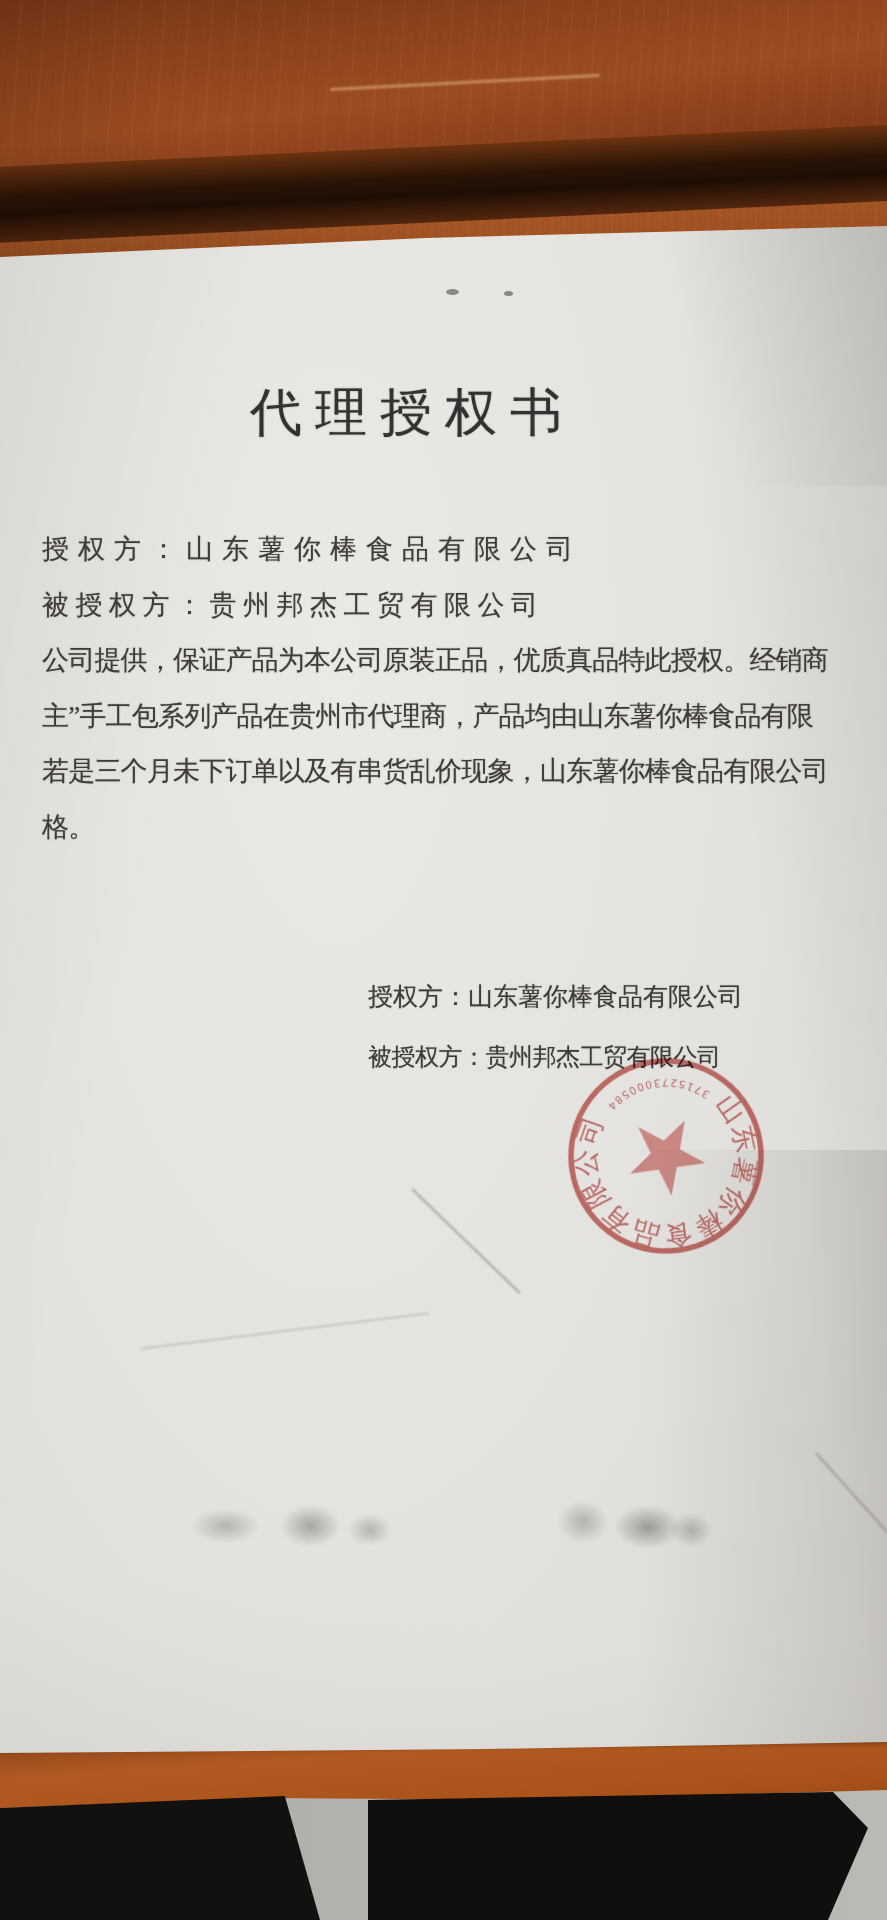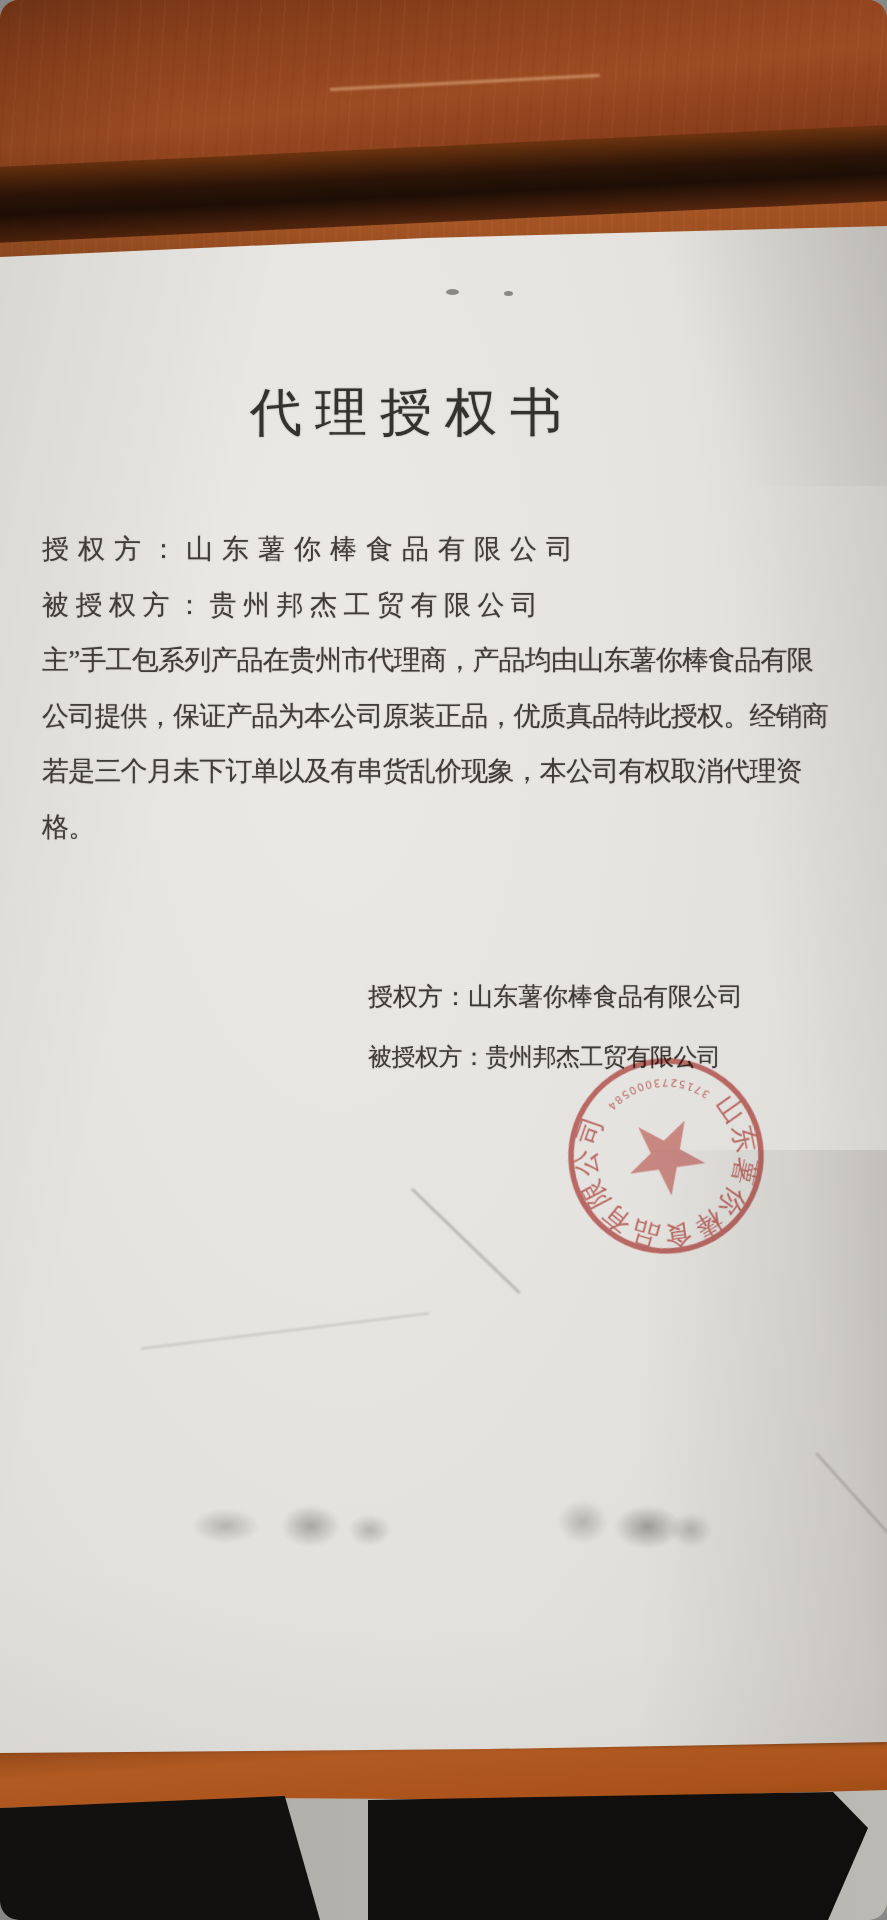--- a/index.html
+++ b/index.html
@@ -1,20 +1,19 @@
 <!DOCTYPE html>
 <html><head>
 <meta charset="utf-8">
 <style>
   html,body{margin:0;padding:0;background:#888;}
   .photo{
     position:relative;width:887px;height:1920px;overflow:hidden;
     background:#b4b1ac;
     font-family:"Liberation Serif","DejaVu Serif",serif;
-    border-radius:19px;
   }
   .photo *{position:absolute;}
 
   
   .wood-top{top:0;left:0;width:887px;height:300px;background:#9a4a20;overflow:hidden;}
   .wood-top *{left:-25px;width:950px;transform:skewY(-2.7deg);transform-origin:left top;}
   .slab-upper{top:-34px;height:204px;
     background:linear-gradient(176deg,#6a3014 0%,#8d421d 42%,#9c4c22 68%,#83391a 100%);}
   .slab-grain{top:-34px;height:204px;opacity:.5;
     background:repeating-linear-gradient(94deg,rgba(255,205,150,.08) 0 2px,rgba(0,0,0,0) 2px 13px,rgba(60,20,5,.08) 13px 15px,rgba(0,0,0,0) 15px 24px);}
@@ -120,23 +119,23 @@
 
   <div class="paper">
     <div class="shade-right"></div>
     <div class="shade-topright"></div>
 
     <div class="doc-title">代理授权书</div>
 
     <div class="doc-body">
       <div class="line-intro1">授权方：山东薯你棒食品有限公司</div>
       <div class="line-intro2">被授权方：贵州邦杰工贸有限公司</div>
+      <div class="line-body">公司提供，保证产品为本公司原装正品，优质真品特此授权。经销商</div>
       <div class="line-body">主”手工包系列产品在贵州市代理商，产品均由山东薯你棒食品有限</div>
-      <div class="line-body">公司提供，保证产品为本公司原装正品，优质真品特此授权。经销商</div>
-      <div class="line-body">若是三个月未下订单以及有串货乱价现象，本公司有权取消代理资</div>
+      <div class="line-body">若是三个月未下订单以及有串货乱价现象，山东薯你棒食品有限公司</div>
       <div class="line-body">格。</div>
     </div>
 
     <div class="sig-block">
       <div class="sig-line-1">授权方：山东薯你棒食品有限公司</div>
       <div class="sig-line-2">被授权方：贵州邦杰工贸有限公司</div>
     </div>
 
 
     <div class="seal">

